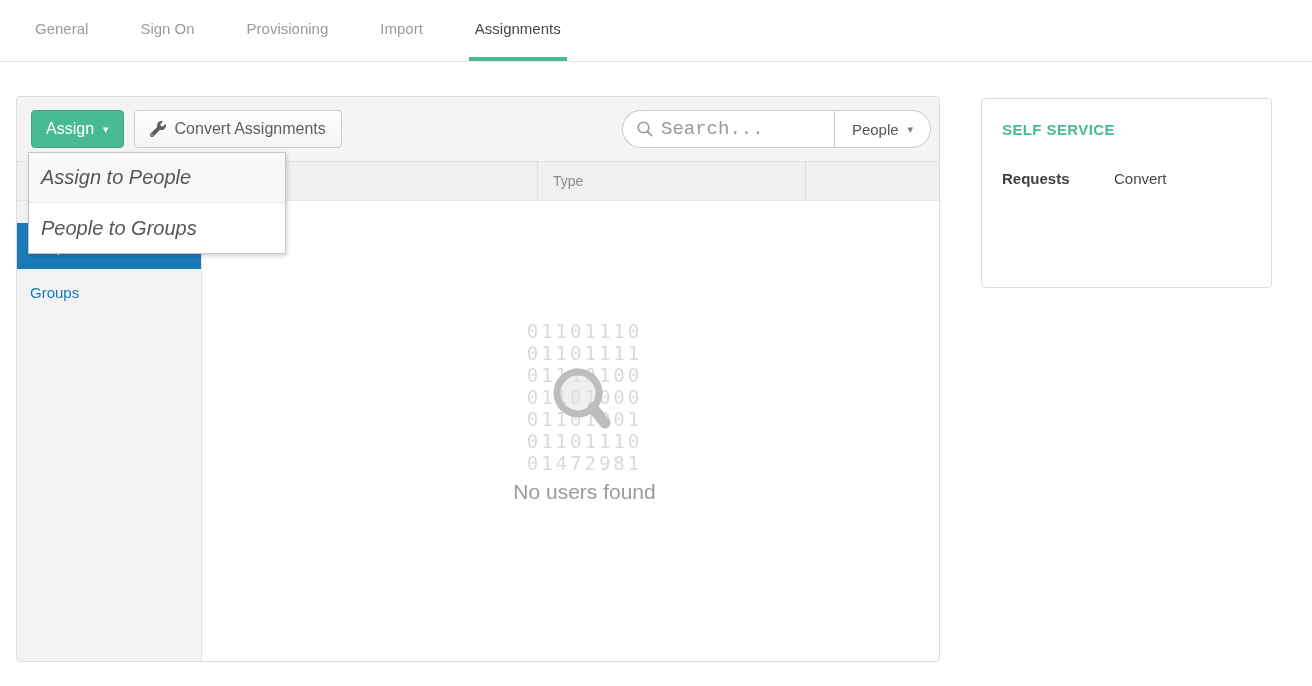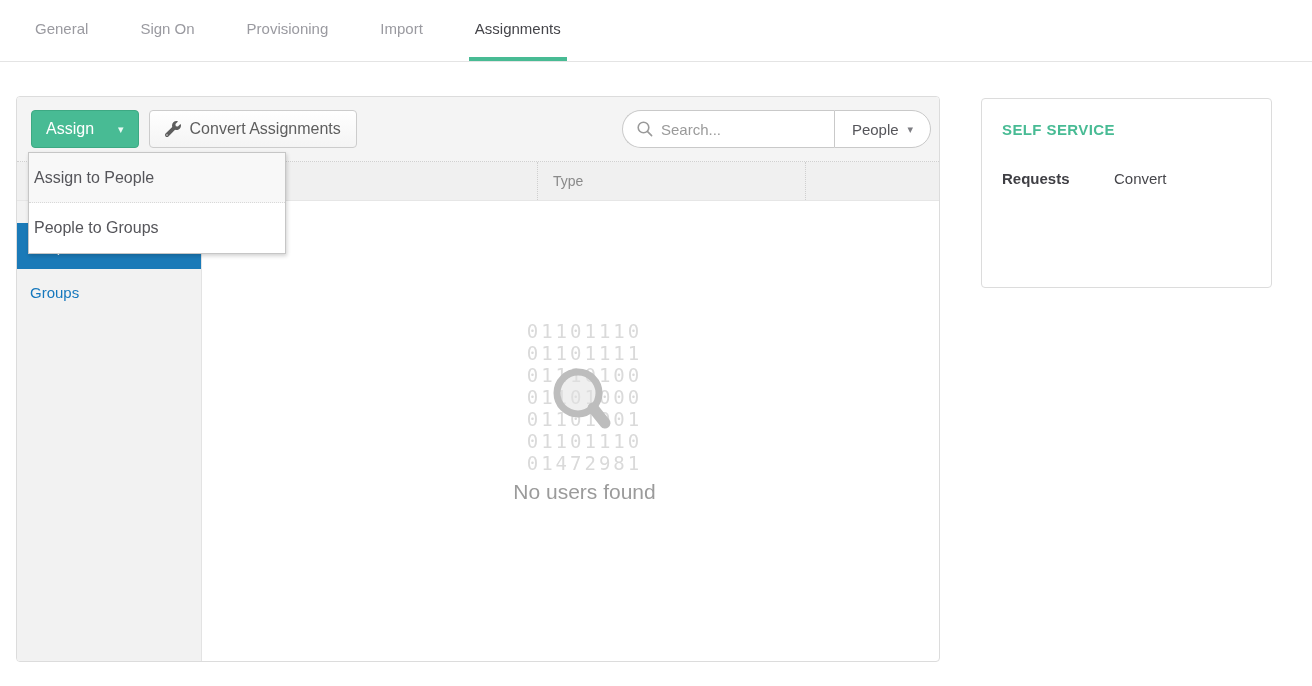--- a/index.html
+++ b/index.html
@@ -17,33 +17,33 @@
             height:4px; background:#48bb94; }
 
   
   .main-panel { position:absolute; left:16px; top:96px; width:924px; height:566px;
             border:1px solid #dcdcdc; border-radius:4px; background:#fff;
             display:flex; flex-direction:column; overflow:hidden; }
   .toolbar { height:65px; background:#f4f4f4; border-bottom:1px dotted #d0d0d0;
             display:flex; align-items:center; padding:0 8px 0 14px; flex:none; }
   .btn-assign { height:38px; padding:0 14px; background:#48bb94; border:1px solid #3da983;
             border-radius:4px; color:#fff; font-size:16px; display:inline-flex;
-            align-items:center; gap:24px; cursor:pointer; font-family:inherit; }
+            align-items:center; gap:9px; cursor:pointer; font-family:inherit; }
   .btn-assign .caret { color:#eafaf4; }
   .btn-convert { height:38px; padding:0 15px; margin-left:10px;
             background:linear-gradient(#ffffff,#f4f4f4); border:1px solid #cccccc;
             border-radius:4px; color:#5e5e5e; font-size:16px; display:inline-flex;
             align-items:center; gap:9px; cursor:pointer; font-family:inherit; }
   .caret { font-size:11px; line-height:1; }
   .search-group { margin-left:auto; display:flex; height:38px; }
   .search-box { width:212px; background:#fff; border:1px solid #c9c9c9; border-right:none;
             border-radius:19px 0 0 19px; display:flex; align-items:center;
             padding-left:13px; gap:7px; }
-  .search-box input { border:none; outline:none; background:transparent; font-size:15px;
-            color:#666; width:160px; font-family:Liberation Sans, sans-serif; }
+  .search-box input { border:none; outline:none; background:transparent; font-size:19px;
+            color:#666; width:160px; font-family:Liberation Mono, monospace; }
   .search-box input::placeholder { color:#9a9a9a; }
   .filter-btn { width:97px; background:#fff; border:1px solid #c9c9c9;
             border-radius:0 19px 19px 0; font-size:15px; color:#55555a;
             display:flex; align-items:center; justify-content:center; gap:9px;
             cursor:pointer; font-family:inherit; }
   .filter-btn .caret { color:#7d7d82; }
 
   .table-header { height:39px; background:#f0f0f0; border-bottom:1px solid #e6e6e6;
             display:flex; align-items:center; font-size:14px; color:#8a8a8a; flex:none; }
   .table-header .col1 { width:520px; height:100%; }
@@ -62,22 +62,22 @@
   .content { flex:1; display:flex; flex-direction:column; align-items:center; }
   .binary { position:relative; margin-top:119px; font-family:"DejaVu Sans Mono", monospace;
             font-size:19px; line-height:22px; letter-spacing:3px; color:#dadada;
             text-align:center; }
   .magnifier { position:absolute; left:24px; top:46px; }
   .empty-msg { margin-top:6px; font-size:21px; color:#9b9b9b; }
 
   
   .assign-menu { position:absolute; left:28px; top:152px; width:258px; background:#fff;
             border:1px solid #c6c6c6; box-shadow:1px 2px 4px rgba(0,0,0,0.18); z-index:10; }
-  .menu-item { height:50px; display:flex; align-items:center; padding-left:5px;
-            font-size:16px; color:#55555a; cursor:pointer; background:#fff; }
+  .menu-item { height:50px; display:flex; align-items:center; padding-left:12px;
+            font-size:20px; color:#55555a; cursor:pointer; background:#fff;font-style:italic; }
   .menu-item.first { background:#f8f8f8; border-bottom:1px dotted #d8d8d8; }
 
   
   .self-service { position:absolute; left:981px; top:98px; width:291px; height:190px;
             border:1px solid #dcdcdc; border-radius:4px; background:#fff;
             padding:20px; }
   .ss-title { font-size:15px; font-weight:bold; letter-spacing:0.4px; color:#48bb94;
             margin-top:2px; }
   .req-row { margin-top:32px; display:flex; font-size:15px; }
   .req-label { font-weight:bold; color:#3f3f44; width:112px; }

